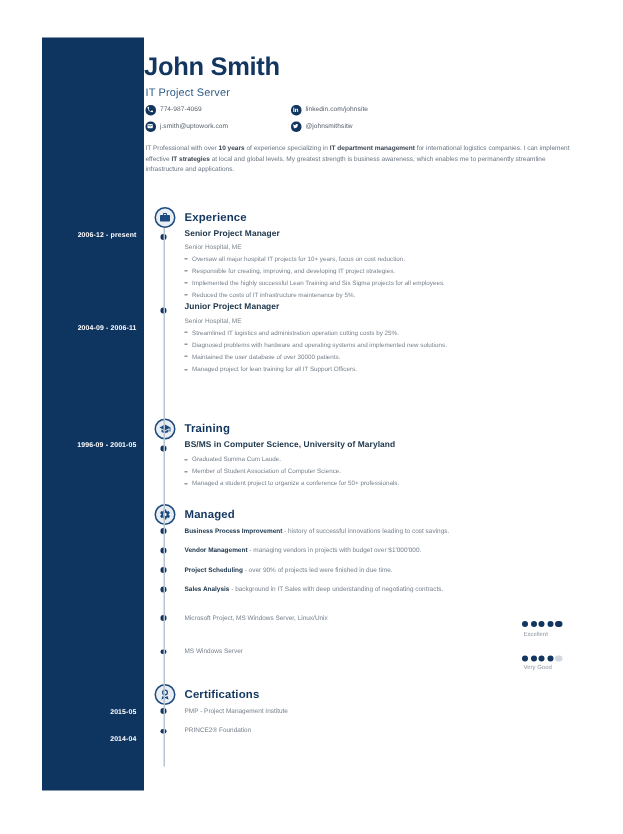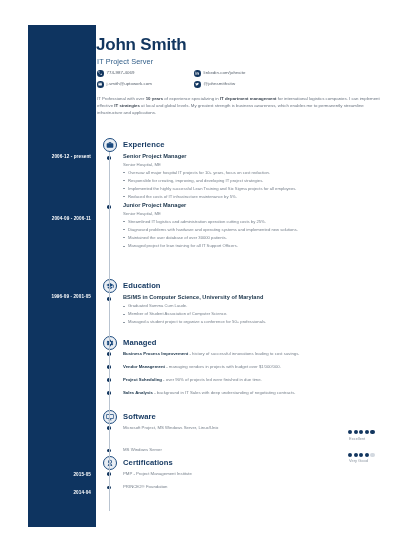--- a/index.html
+++ b/index.html
@@ -373,21 +373,21 @@
             </div>
           </div>
         </div>
         <div class="section" style="top: 254px;">
           <div class="sec-head">
             <div class="sec-badge">
               <svg xmlns="http://www.w3.org/2000/svg" viewBox="0 0 24 24" width="8" height="8" fill="#1b4a7e">
                 <path d="M12 3L1 9l11 6 9-4.9V17h2V9L12 3zM5 13.2V17c0 .7 3.1 3 7 3s7-2.3 7-3v-3.8l-7 3.8-7-3.8z"></path>
               </svg>
             </div>
-            <div class="sec-title">Education</div>
+            <div class="sec-title">Training</div>
           </div>
           <div style="position: relative;">
             <div class="entry">
               <div class="bullet-dot"></div>
               <div class="entry-title">BS/MS in Computer Science, University of Maryland</div>
               <ul class="entry-list">
                 <li>Graduated Summa Cum Laude.</li>
                 <li>Member of Student Association of Computer Science.</li>
                 <li>Managed a student project to organize a conference for 50+ professionals.</li>
               </ul>
@@ -404,28 +404,20 @@
             <div class="sec-title">Managed</div>
           </div>
           <div style="position: relative;">
             <div class="skill-item"><div class="bullet-dot" style="top: 0.4px;"></div><span><b>Business Process Improvement</b> - history of successful innovations leading to cost savings.</span></div>
             <div class="skill-item"><div class="bullet-dot" style="top: 0.4px;"></div><span><b>Vendor Management</b> - managing vendors in projects with budget over $1'000'000.</span></div>
             <div class="skill-item"><div class="bullet-dot" style="top: 0.4px;"></div><span><b>Project Scheduling</b> - over 90% of projects led were finished in due time.</span></div>
             <div class="skill-item"><div class="bullet-dot" style="top: 0.4px;"></div><span><b>Sales Analysis</b> - background in IT Sales with deep understanding of negotiating contracts.</span></div>
           </div>
         </div>
         <div class="section" style="top: 385px;">
-          <div class="sec-head">
-            <div class="sec-badge">
-              <svg xmlns="http://www.w3.org/2000/svg" viewBox="0 0 24 24" width="8" height="8" fill="#1b4a7e">
-                <path d="M21 3H3c-1.1 0-2 .9-2 2v11c0 1.1.9 2 2 2h7v2H7v2h10v-2h-3v-2h7c1.1 0 2-.9 2-2V5c0-1.1-.9-2-2-2zm0 13H3V5h18v11z"></path>
-              </svg>
-            </div>
-            <div class="sec-title">Software</div>
-          </div>
           <div style="position: relative;">
             <div class="soft-item"><div class="bullet-dot" style="top: 0.4px;"></div><span>Microsoft Project, MS Windows Server, Linux/Unix</span><div class="rating">
                 <div class="dots">
                   <span class="dot"></span>
                   <span class="dot"></span>
                   <span class="dot"></span>
                   <span class="dot"></span>
                   <span class="dot"></span>
                 </div>
                 <div class="rating-label">Excellent</div>

